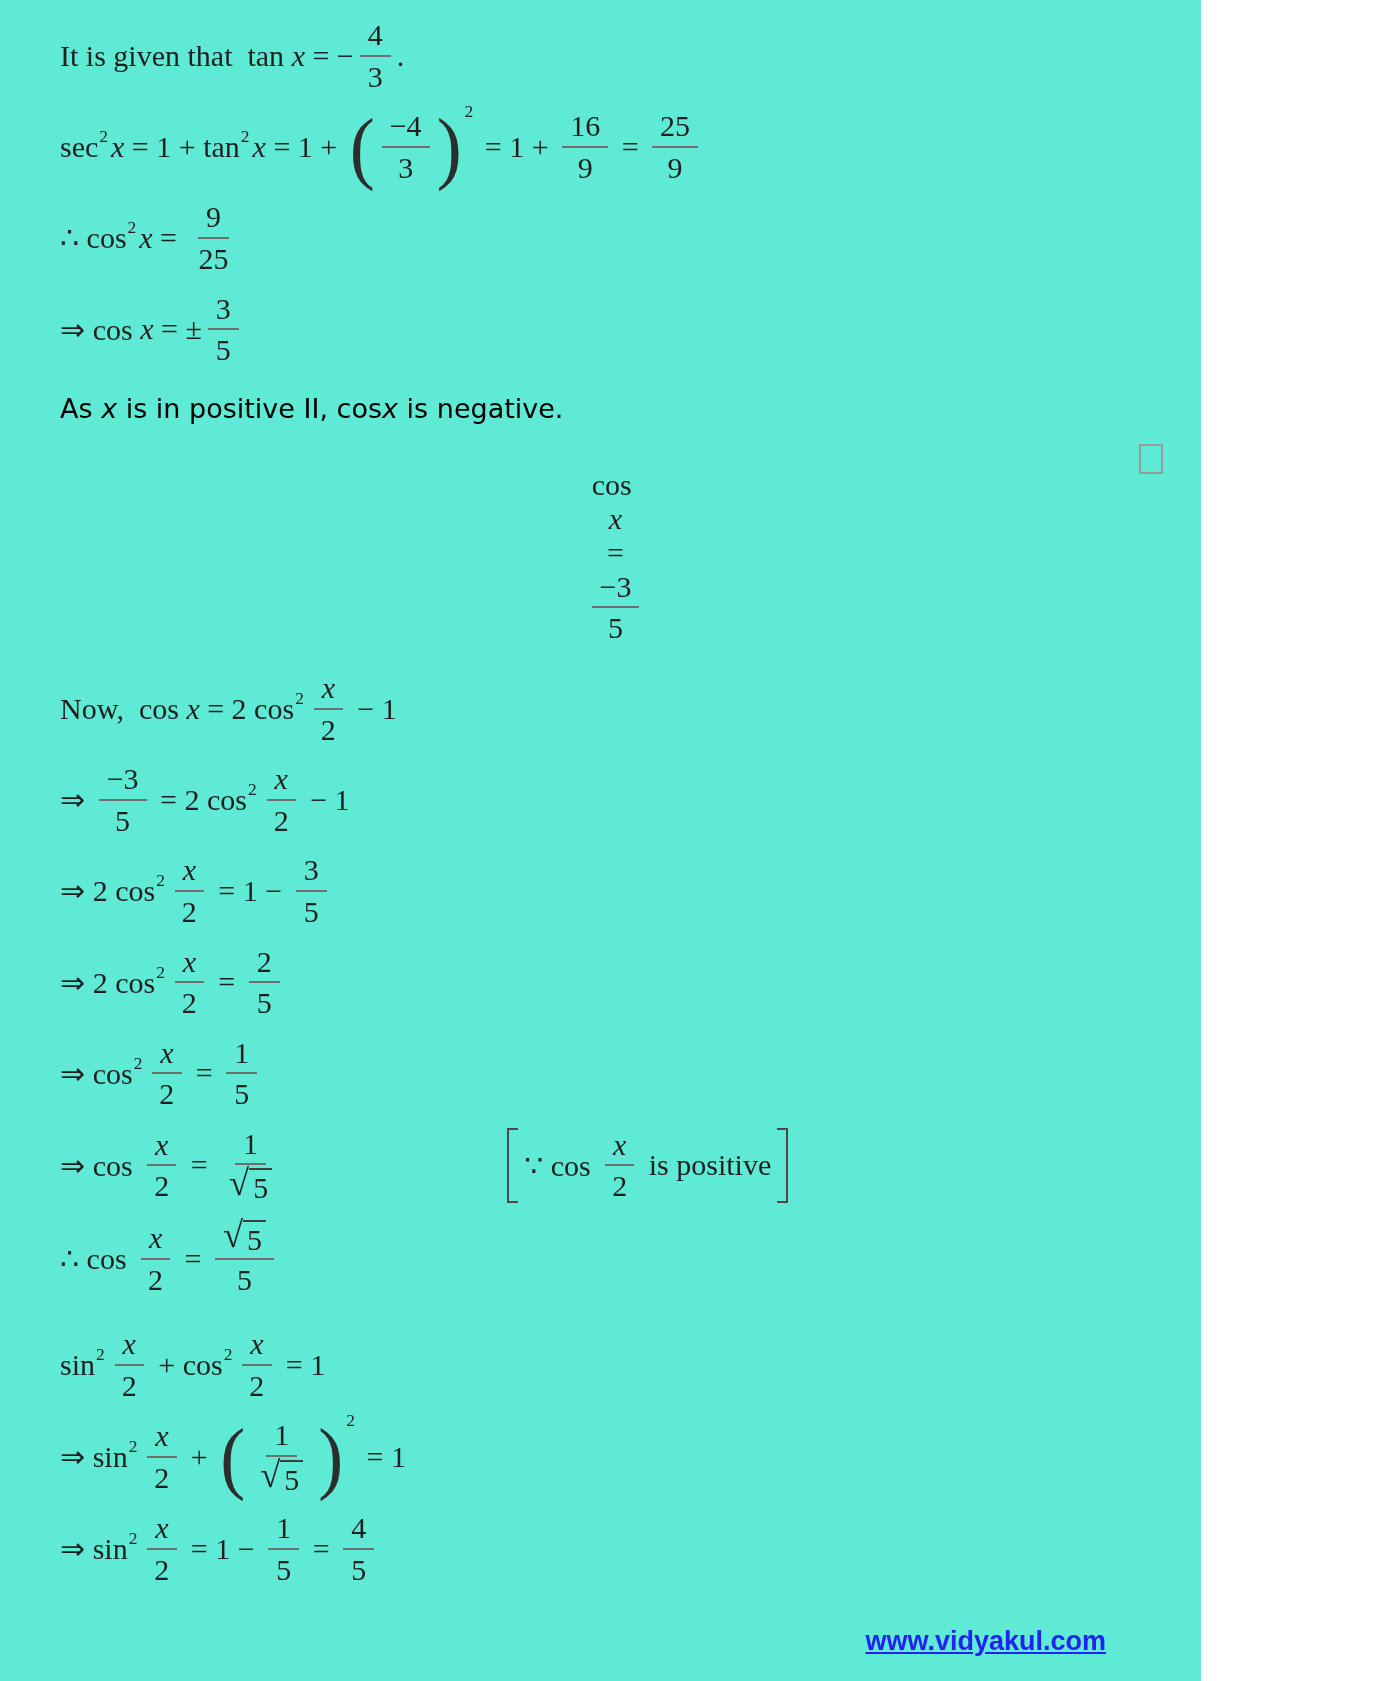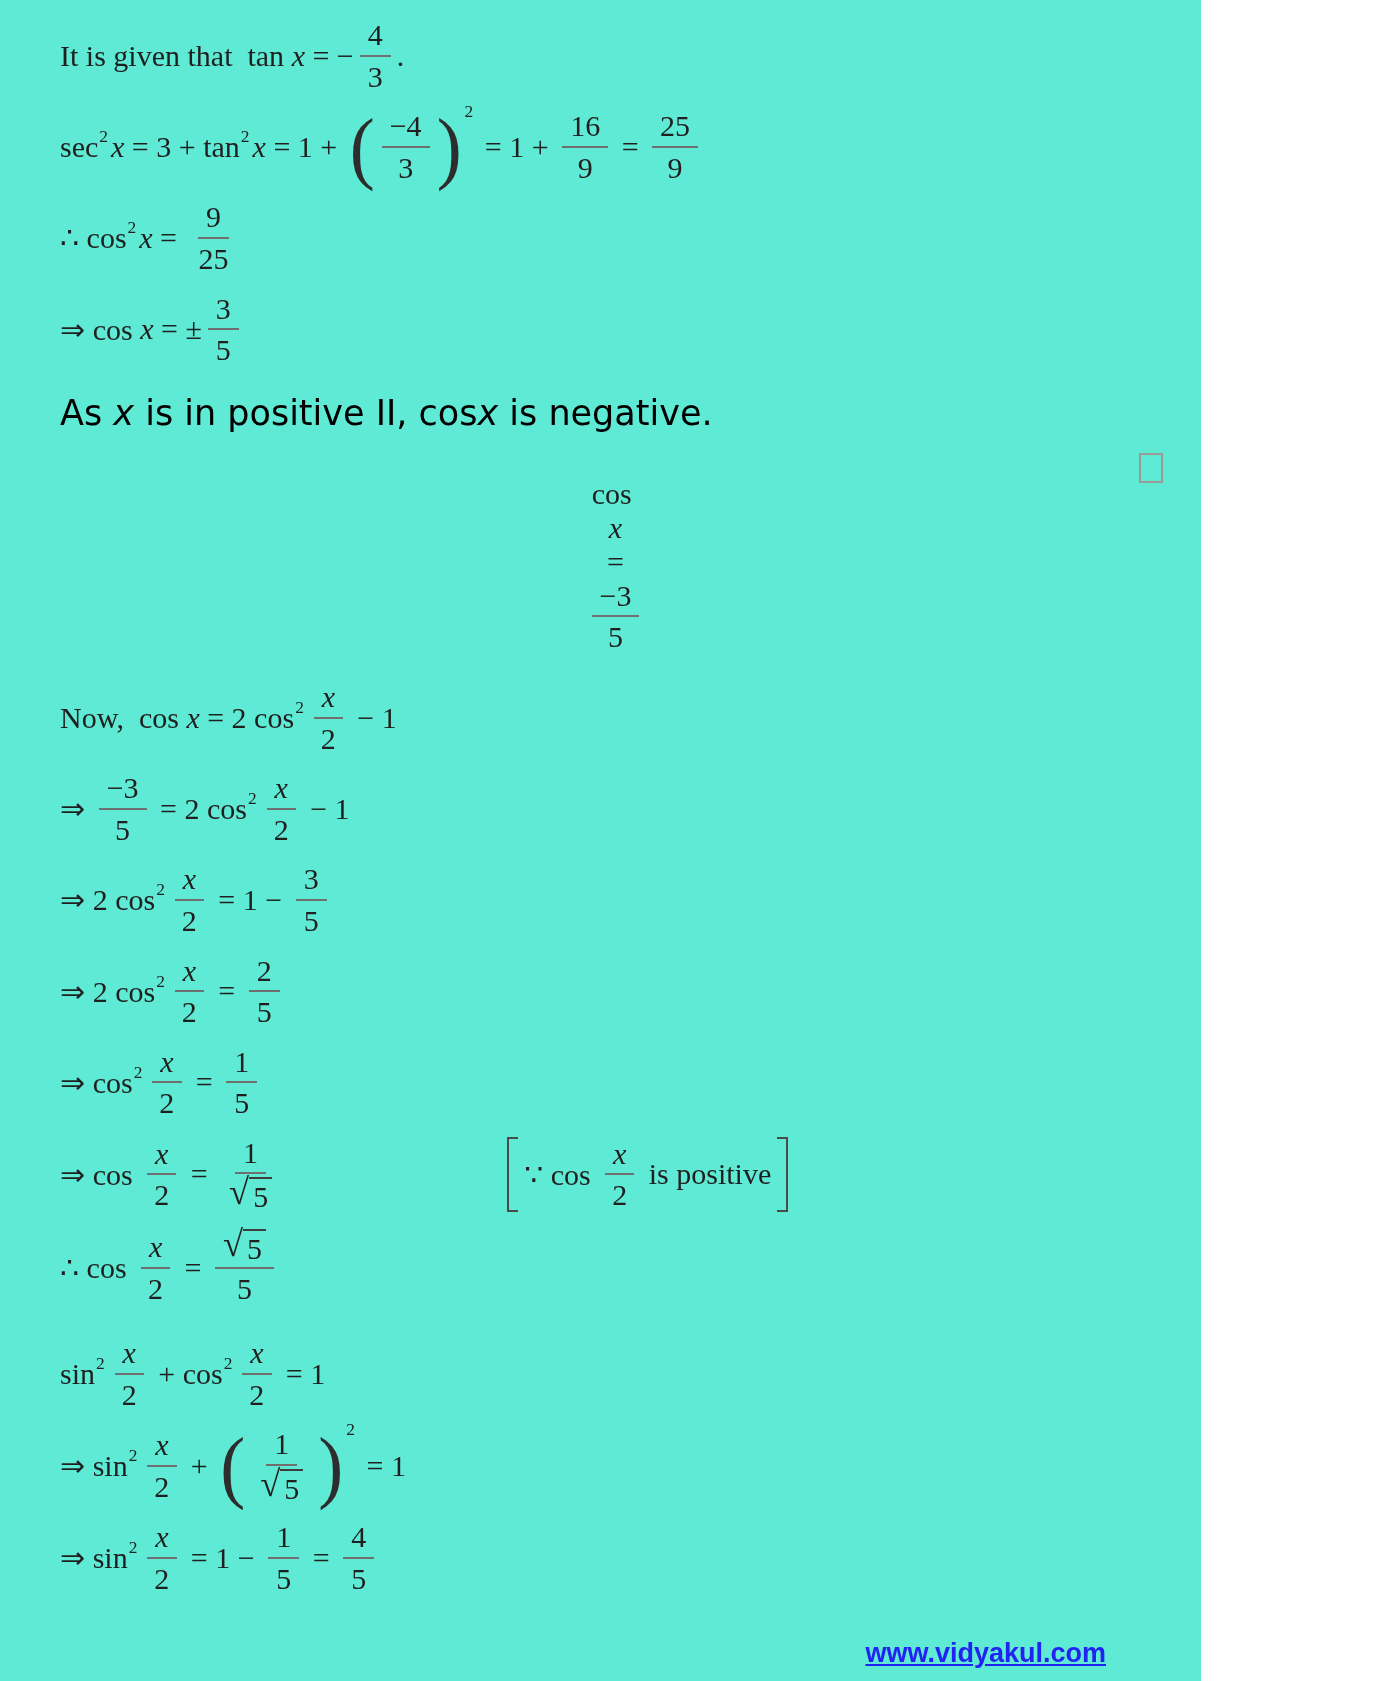--- a/index.html
+++ b/index.html
@@ -1,21 +1,21 @@
 <!DOCTYPE html>
 <html><head>
 <meta charset="utf-8">
 <style>
   html,body{margin:0;padding:0;background:#ffffff;}
   .page{position:relative;width:1201px;height:1681px;background:#5eead4;overflow:hidden;
         font-family:"Liberation Serif", serif;color:#1f1f1f;}
   .content{position:absolute;left:60px;top:12px;right:30px;}
 
   .line{display:flex;align-items:center;font-size:30px;margin:0 0 16px 0;}
-  .line.text-line{font-family:"DejaVu Sans", sans-serif;font-size:35px;color:#000;
+  .line.text-line{font-family:"DejaVu Sans", sans-serif;font-size:27px;color:#000;
                   margin:26px 0 20px 0;}
 
   .mr{white-space:pre;}
   .mi{font-style:italic;white-space:pre;}
   .ms{font-size:58%;transform:translateY(-0.55em);align-self:center;margin:0 3px 0 1px;}
 
   .mfrac{display:inline-flex;flex-direction:column;align-items:center;margin:0 6px;text-align:center;}
   .mnum{display:inline-flex;align-items:flex-end;justify-content:center;
         padding:0 8px 3px;border-bottom:2px solid #6f6f6f;line-height:1.12;}
   .mden{display:inline-flex;justify-content:center;padding:3px 8px 0;line-height:1.12;}
@@ -34,21 +34,21 @@
   .sqfr{border-left:none;}
 
   .tofu{width:20px;height:26px;border:2px solid #9a9a9a;align-self:flex-end;
         margin:0 8px -6px 0;flex:none;}
 
   .eq-given-tan{margin-top:6px;}
   .eq-cos-neg{margin-bottom:26px;flex-direction:column;}
   .eq-cos-half-value .bgroup{margin-left:215px;}
   .eq-cos-half-rationalized{margin-bottom:30px;}
 
-  .footer-link{position:absolute;right:95px;bottom:12px;
+  .footer-link{position:absolute;right:95px;bottom:24px;
                font-family:"Liberation Sans", sans-serif;font-weight:bold;font-size:27px;
                text-decoration:underline;cursor:pointer;}
 </style>
 </head>
 <body>
 
 <div class="page">
   <div class="content" id="math-lines">
       <div class="line eq-given-tan">
         <span class="mr">It is given that  tan </span>
@@ -61,21 +61,21 @@
           <span class="mden">
             <span class="mr">3</span>
           </span>
         </span>
         <span class="mr">.</span>
       </div>
       <div class="line eq-sec-squared">
         <span class="mr">sec</span>
         <span class="ms">2</span>
         <span class="mi">x</span>
-        <span class="mr"> = 3 + tan</span>
+        <span class="mr"> = 1 + tan</span>
         <span class="ms">2</span>
         <span class="mi">x</span>
         <span class="mr"> = 1 + </span>
         <span class="mgroup pgroup">
           <span class="pfence">(</span>
           <span class="mgc">
             <span class="mfrac">
               <span class="mnum">
                 <span class="mr">−4</span>
               </span>

